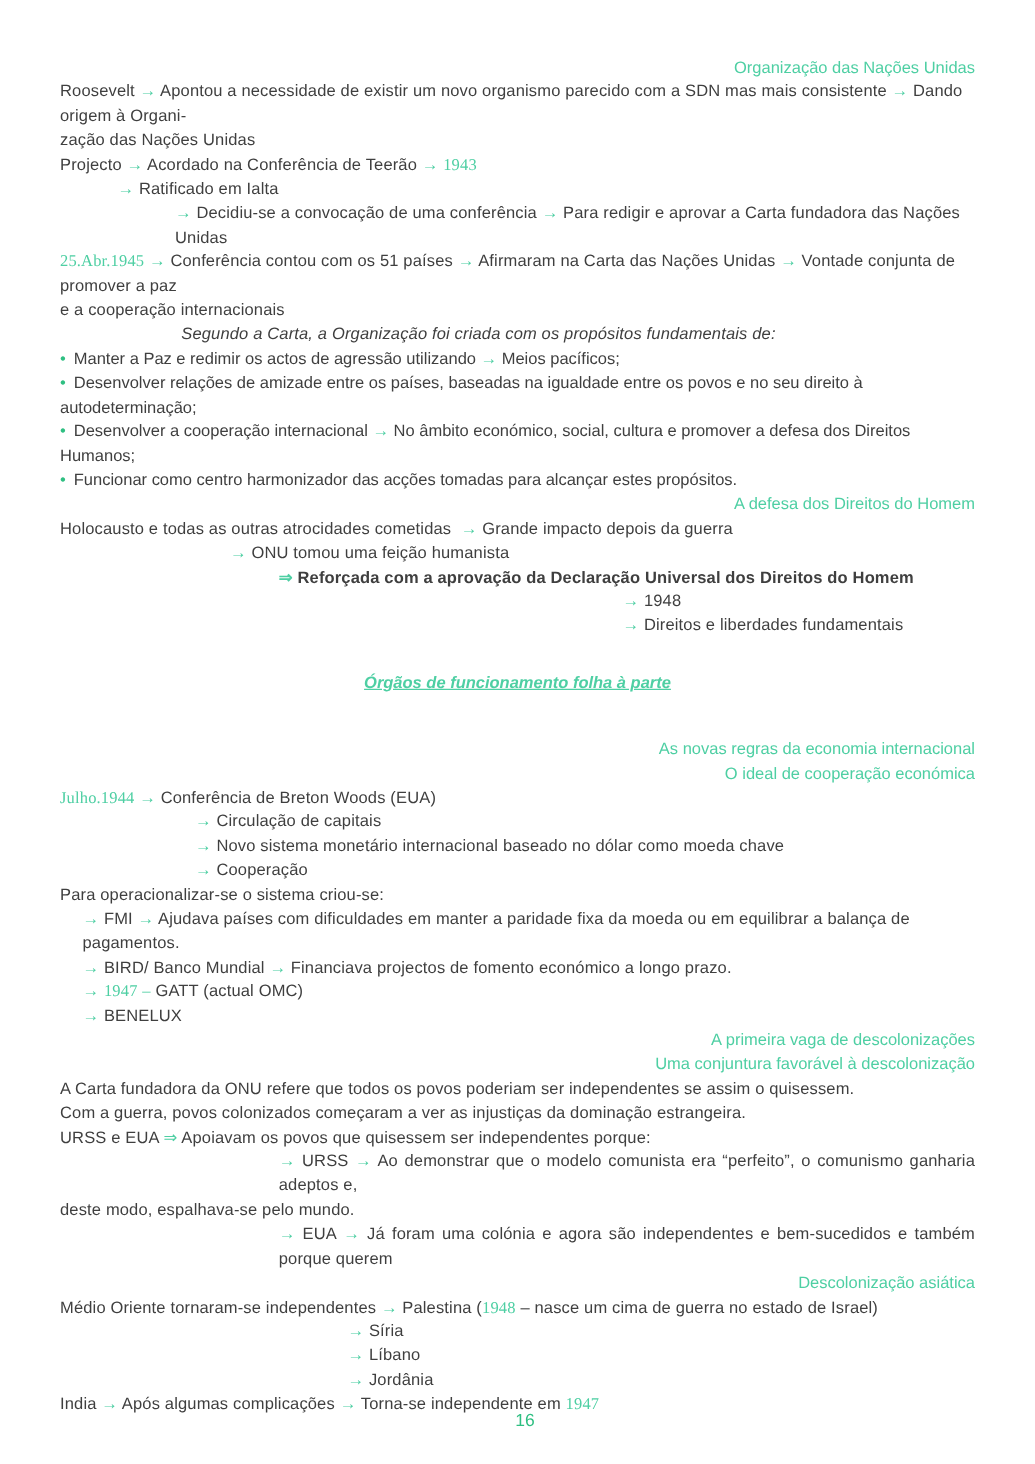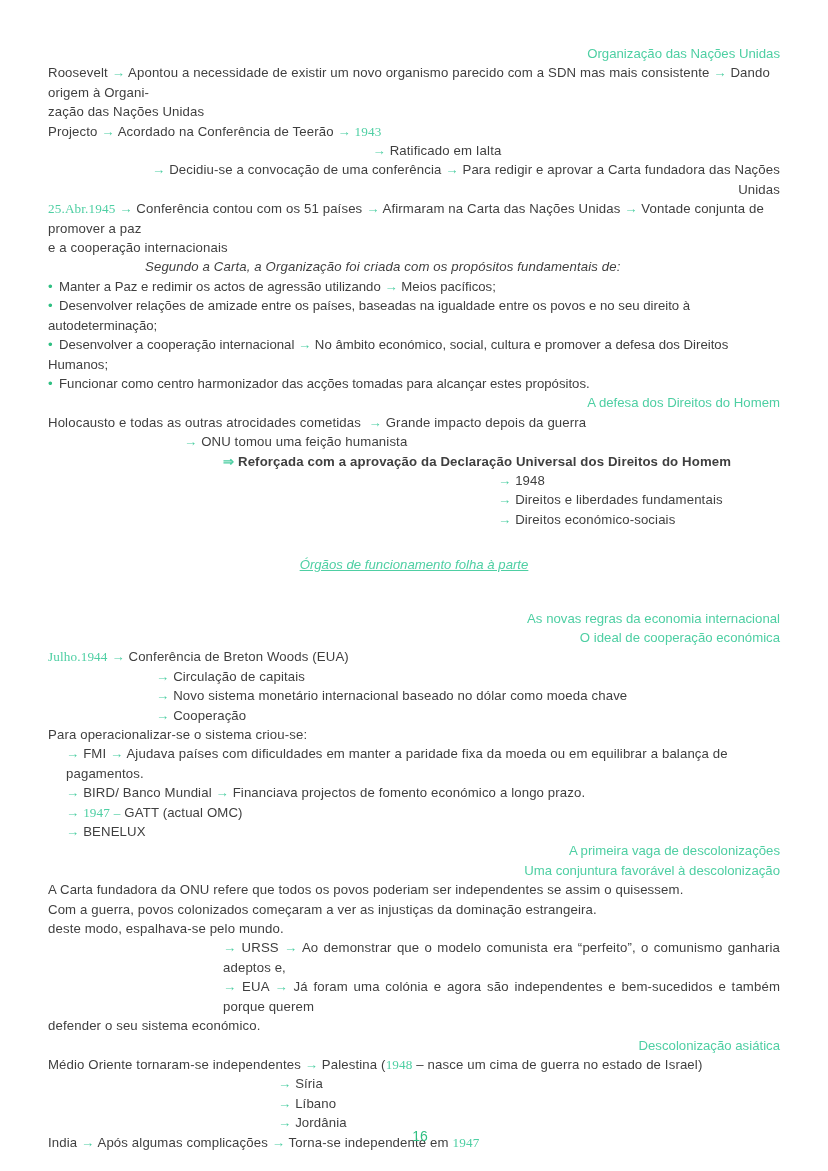--- a/index.html
+++ b/index.html
@@ -35,21 +35,21 @@
     color: #4ecfa3;
     font-size: 13.2px;
     line-height: 19.4px;
   }
   .heading-center {
     text-align: center;
     color: #4ecfa3;
     font-size: 13.2px;
     line-height: 19.4px;
     font-style: italic;
-    font-weight: 400;
+    font-weight: 700;
   }
   .heading-center span.u {
     text-decoration: underline;
   }
   .grn { color: #4ecfa3; font-family: Liberation Serif, serif; }
   .arrow { color: #4ecfa3; }
   .bullet-line {
     font-size: 13.2px;
     line-height: 19.4px;
     color: #3f3f3f;
@@ -69,22 +69,22 @@
     position: absolute;
     left: 0;
     right: 0;
     top: 1128px;
     text-align: center;
     color: #2fbf82;
     font-size: 14px;
     font-family: "Liberation Sans", sans-serif;
     margin-left: 12px;
   }
-  .ind1 { padding-left: 46px; text-align: center; }
-  .ind2 { padding-left: 92px; text-align: right; }
+  .ind1 { padding-left: 46px; }
+  .ind2 { padding-left: 92px; }
   .ind3 { padding-left: 108px; }
   .ind4 { padding-left: 136px; }
   .ind5 { padding-left: 175px; font-weight: bold; }
   .ind7 { padding-left: 230px; }
   .ind-sub { padding-left: 18px; }
   .ind-center-ish { padding-left: 97px; font-style: italic; }
   .ind-arrow-deep { padding-left: 450px; }
 </style>
 </head>
 <body>
@@ -116,21 +116,20 @@
     <div class="heading">A defesa dos Direitos do Homem</div>
 
     <div class="line"><span>Holocausto e todas as outras atrocidades cometidas</span>  <span class="arrow">→</span> <span>Grande impacto depois da guerra</span></div>
 
     <div class="line ind4"><span class="arrow">→</span> <span>ONU tomou uma feição humanista</span></div>
 
     <div class="line ind5"><span class="arrow">⇒</span> <span>Reforçada com a aprovação da Declaração Universal dos Direitos do Homem</span></div>
 
     <div class="line ind-arrow-deep"><span class="arrow">→</span> <span>1948</span></div>
     <div class="line ind-arrow-deep"><span class="arrow">→</span> <span>Direitos e liberdades fundamentais</span></div>
-    <div class="line ind-arrow-deep"><span class="arrow">→</span> <span>Direitos económico-sociais</span></div>
 
     <div class="spacer-lg"></div>
     <div class="heading-center"><span class="u">Órgãos de funcionamento folha à parte</span></div>
 
     <div class="spacer-xl"></div>
 
     <div class="heading">As novas regras da economia internacional</div>
     <div class="heading">O ideal de cooperação económica</div>
 
     <div class="line"><span class="grn">Julho.1944</span> <span class="arrow">→</span> <span>Conferência de Breton Woods (EUA)</span></div>
@@ -144,26 +143,26 @@
     <div class="line ind-sub"><span class="arrow">→</span> <span>FMI</span> <span class="arrow">→</span> <span>Ajudava países com dificuldades em manter a paridade fixa da moeda ou em equilibrar a balança de pagamentos.</span></div>
     <div class="line ind-sub"><span class="arrow">→</span> <span>BIRD/ Banco Mundial</span> <span class="arrow">→</span> <span>Financiava projectos de fomento económico a longo prazo.</span></div>
     <div class="line ind-sub"><span class="arrow">→</span> <span class="grn">1947</span> <span class="grn">–</span> <span>GATT (actual OMC)</span></div>
     <div class="line ind-sub"><span class="arrow">→</span> <span>BENELUX</span></div>
 
     <div class="heading">A primeira vaga de descolonizações</div>
     <div class="heading">Uma conjuntura favorável à descolonização</div>
 
     <div class="line">A Carta fundadora da ONU refere que todos os povos poderiam ser independentes se assim o quisessem.</div>
     <div class="line">Com a guerra, povos colonizados começaram a ver as injustiças da dominação estrangeira.</div>
+    <div class="line"><span>URSS e EUA</span> <span class="arrow">⇒</span> <span>Apoiavam os povos que quisessem ser independentes porque:</span></div>
 
+    <div class="line justify" style="padding-left:175px;"><span class="arrow">→</span> <span>URSS</span> <span class="arrow">→</span> <span>Ao demonstrar que o modelo comunista era “perfeito”, o comunismo ganharia adeptos e,</span></div>
     <div class="line">deste modo, espalhava-se pelo mundo.</div>
-    <div class="line justify" style="padding-left:175px;"><span class="arrow">→</span> <span>URSS</span> <span class="arrow">→</span> <span>Ao demonstrar que o modelo comunista era “perfeito”, o comunismo ganharia adeptos e,</span></div>
 
     <div class="line justify" style="padding-left:175px;"><span class="arrow">→</span> <span>EUA</span> <span class="arrow">→</span> <span>Já foram uma colónia e agora são independentes e bem-sucedidos e também porque querem</span></div>
-    <div class="line">defender o seu sistema económico.</div>
 
     <div class="heading">Descolonização asiática</div>
 
     <div class="line"><span>Médio Oriente tornaram-se independentes</span> <span class="arrow">→</span> <span>Palestina</span> <span>(</span><span class="grn">1948</span> <span>– nasce um cima de guerra no estado de Israel)</span></div>
 
     <div class="line ind7"><span class="arrow">→</span> <span>Síria</span></div>
     <div class="line ind7"><span class="arrow">→</span> <span>Líbano</span></div>
     <div class="line ind7"><span class="arrow">→</span> <span>Jordânia</span></div>
 
     <div class="line"><span>India</span> <span class="arrow">→</span> <span>Após algumas complicações</span> <span class="arrow">→</span> <span>Torna-se independente em</span> <span class="grn">1947</span></div>

